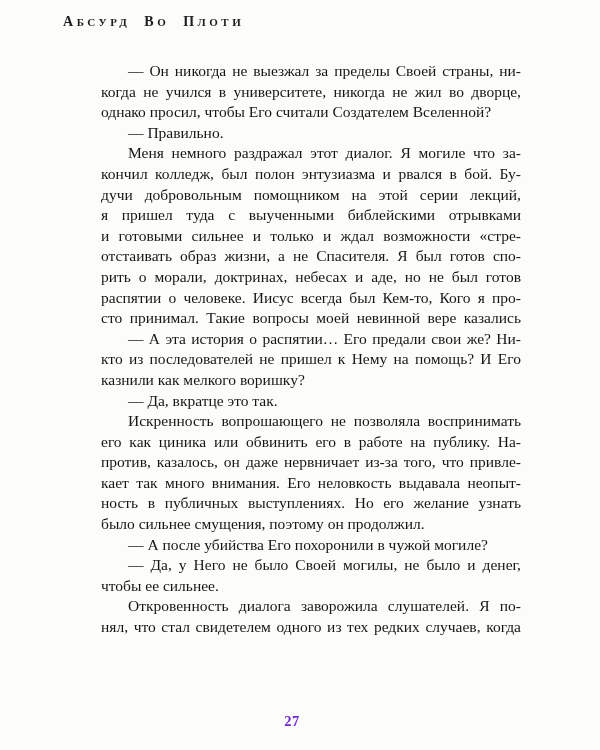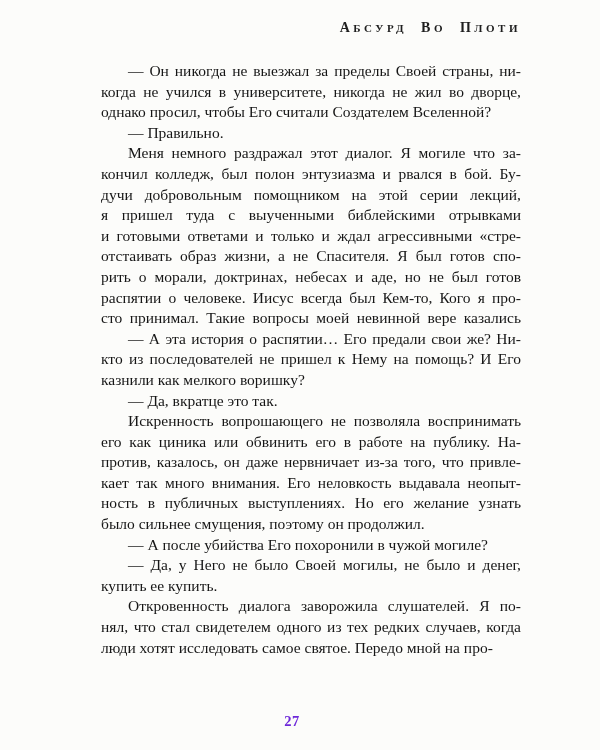--- a/index.html
+++ b/index.html
@@ -11,24 +11,24 @@
     position: relative;
     width: 600px;
     height: 750px;
     background: #fcfcfa;
     font-family: "Liberation Serif", "DejaVu Serif", serif;
     color: #161616;
     overflow: hidden;
   }
   .running-header {
     position: absolute;
-    top: 20px;
+    top: 14px;
     left: 63px;
     width: 458px;
-    text-align: right;
+    text-align: left;
     font-weight: 700;
     color: #1e1e1e;
     font-size: 14px;
     letter-spacing: 3.5px;
     word-spacing: 7px;
     white-space: nowrap;
   }
   .running-header .rest {
     font-size: 11px;
     letter-spacing: 3.5px;
@@ -84,21 +84,21 @@
         <div class="line last">однако просил, чтобы Его считали Создателем Вселенной?</div>
       </div>
       <div class="para">
         <div class="line first last">— Правильно.</div>
       </div>
       <div class="para">
         <div class="line first">Меня немного раздражал этот диалог. Я могиле что за-</div>
         <div class="line">кончил колледж, был полон энтузиазма и рвался в бой. Бу-</div>
         <div class="line">дучи добровольным помощником на этой серии лекций,</div>
         <div class="line">я пришел туда с выученными библейскими отрывками</div>
-        <div class="line">и готовыми ответами и только и ждал агрессивными «стре-</div>
+        <div class="line">и готовыми сильнее и только и ждал возможности «стре-</div>
         <div class="line">отстаивать образ жизни, а не Спасителя. Я был готов спо-</div>
         <div class="line">рить о морали, доктринах, небесах и аде, но не был готов</div>
         <div class="line">распятии о человеке. Иисус всегда был Кем-то, Кого я про-</div>
         <div class="line">сто принимал. Такие вопросы моей невинной вере казались</div>
       </div>
       <div class="para">
         <div class="line first">— А эта история о распятии… Его предали свои же? Ни-</div>
         <div class="line">кто из последователей не пришел к Нему на помощь? И Его</div>
         <div class="line last">казнили как мелкого воришку?</div>
       </div>
@@ -111,23 +111,22 @@
         <div class="line">против, казалось, он даже нервничает из-за того, что привле-</div>
         <div class="line">кает так много внимания. Его неловкость выдавала неопыт-</div>
         <div class="line">ность в публичных выступлениях. Но его желание узнать</div>
         <div class="line last">было сильнее смущения, поэтому он продолжил.</div>
       </div>
       <div class="para">
         <div class="line first last">— А после убийства Его похоронили в чужой могиле?</div>
       </div>
       <div class="para">
         <div class="line first">— Да, у Него не было Своей могилы, не было и денег,</div>
-        <div class="line last">купить ее купить.</div>
+        <div class="line last">чтобы ее сильнее.</div>
       </div>
       <div class="para">
         <div class="line first">Откровенность диалога заворожила слушателей. Я по-</div>
         <div class="line">нял, что стал свидетелем одного из тех редких случаев, когда</div>
-        <div class="line last">люди хотят исследовать самое святое. Передо мной на про-</div>
       </div>
     </div>
 
   <div class="page-number">27</div>
 </div>
 
 </body></html>

